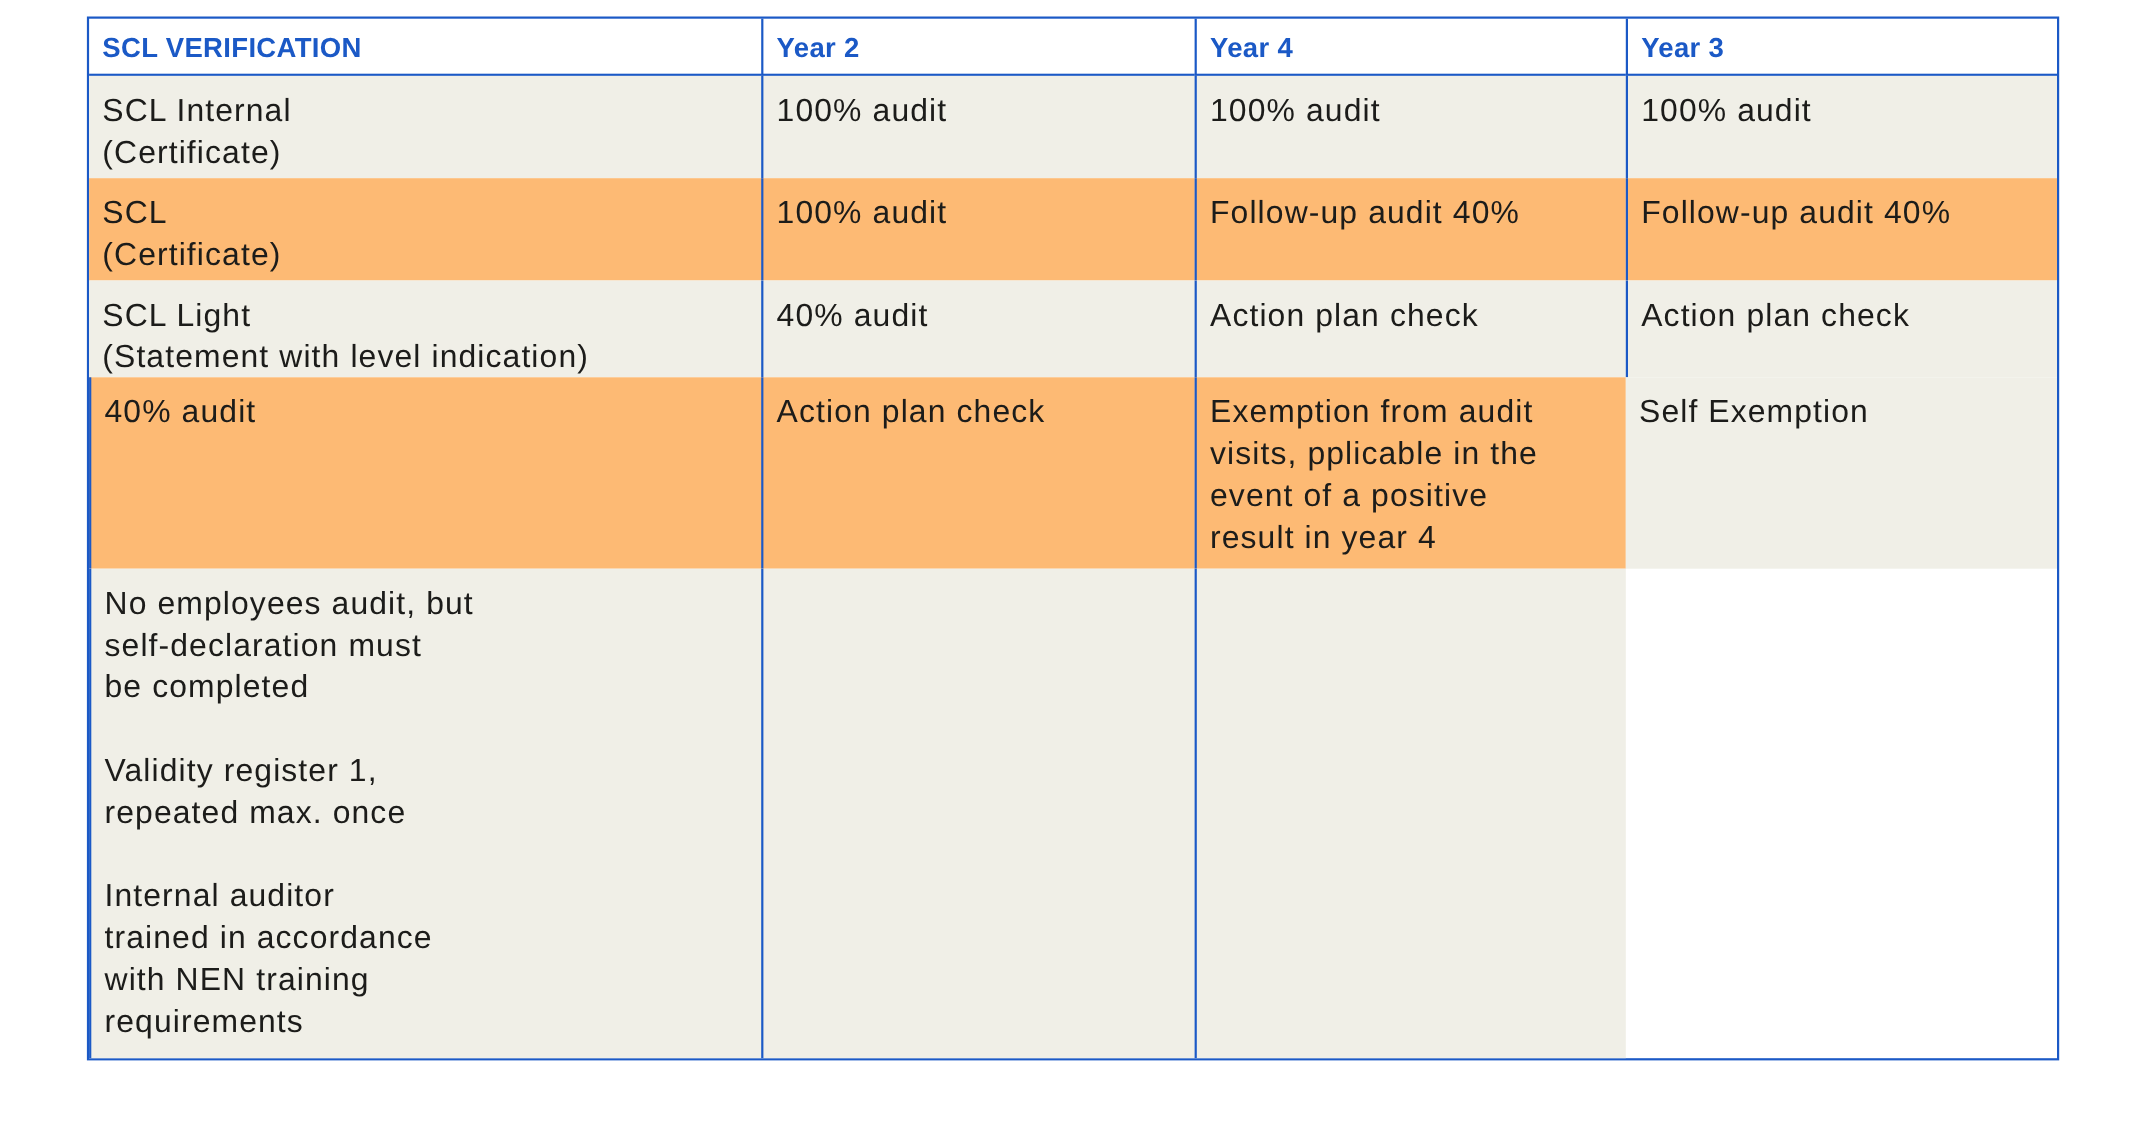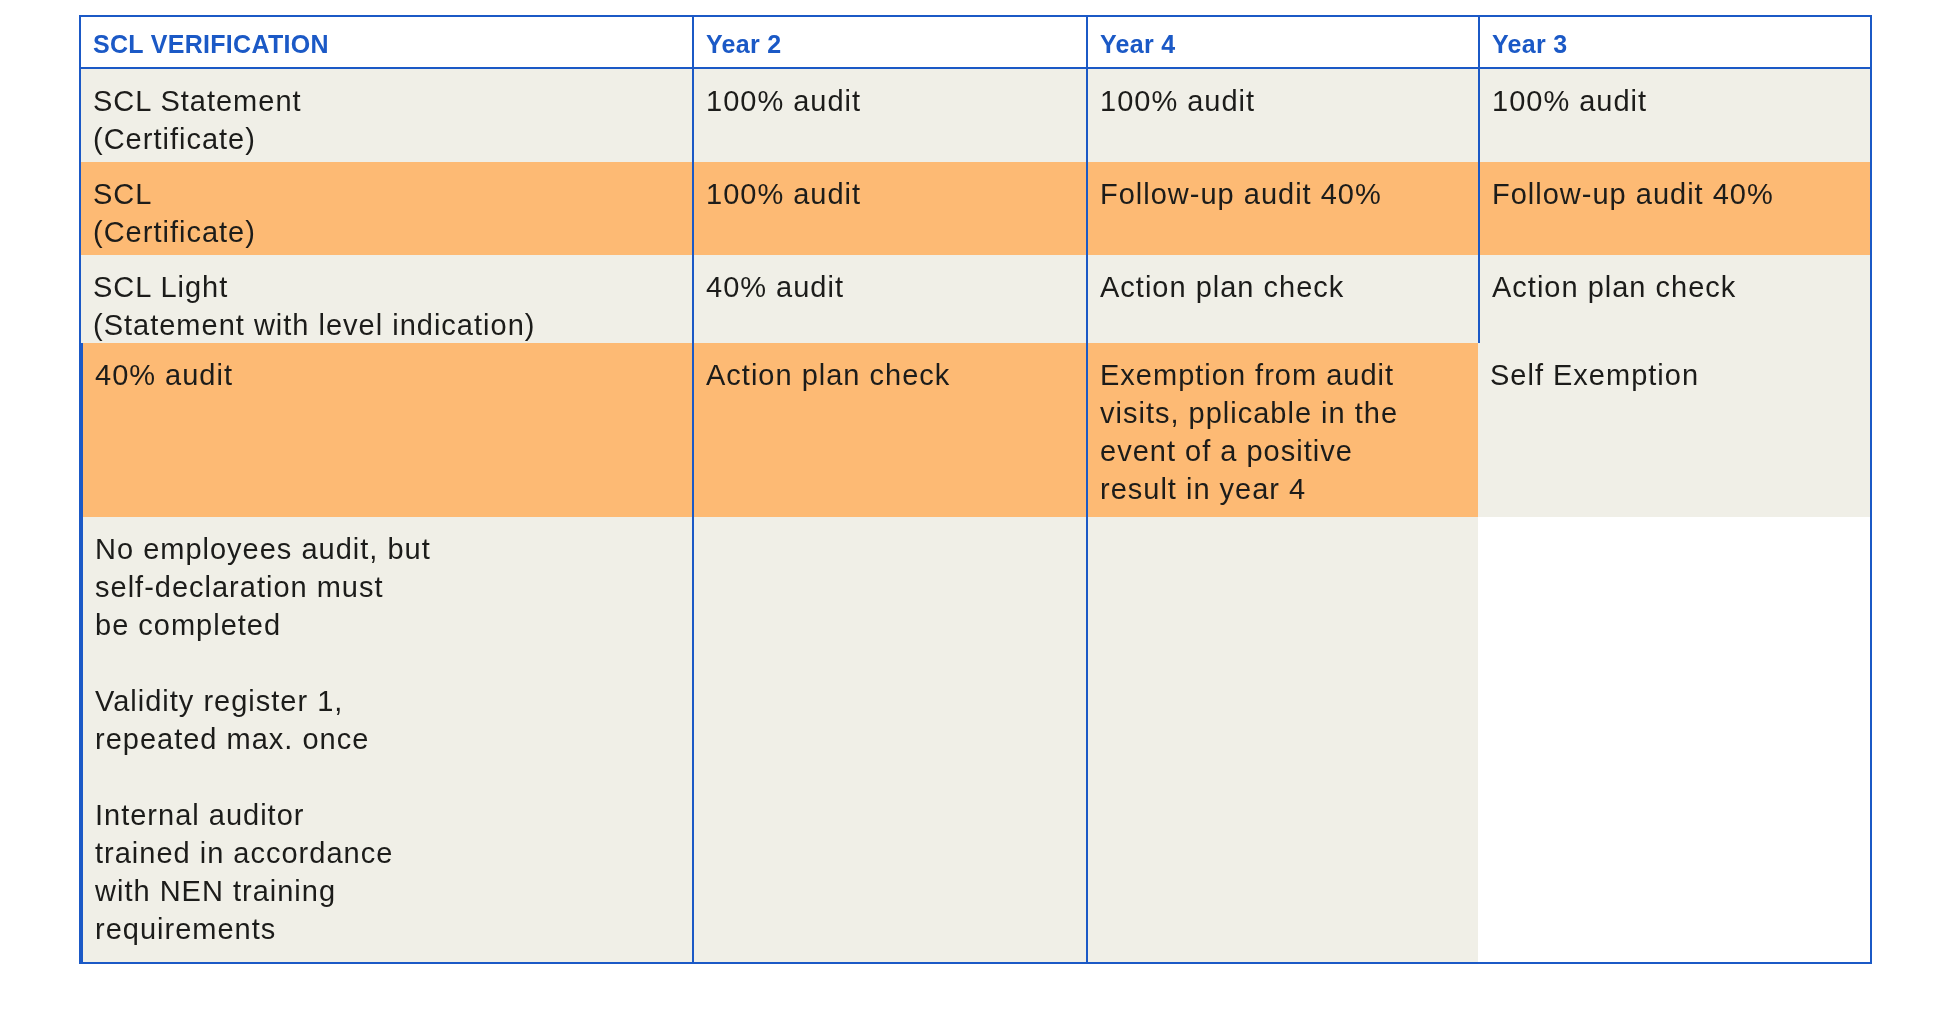--- a/index.html
+++ b/index.html
@@ -51,21 +51,21 @@
 <body>
 
 <div class="page">
   <div class="scl-table">
 
     <div class="cell hdr">SCL VERIFICATION</div>
     <div class="cell hdr vline">Year 2</div>
     <div class="cell hdr vline">Year 4</div>
     <div class="cell hdr vline">Year 3</div>
 
-    <div class="cell beige">SCL Statement
+    <div class="cell beige">SCL Internal
 (Certificate)</div>
     <div class="cell beige vline">100% audit</div>
     <div class="cell beige vline">100% audit</div>
     <div class="cell beige vline">100% audit</div>
 
     <div class="cell white">SCL
 (Certificate)</div>
     <div class="cell white vline">100% audit</div>
     <div class="cell white vline">Follow-up audit 40%</div>
     <div class="cell white vline">Follow-up audit 40%</div>

